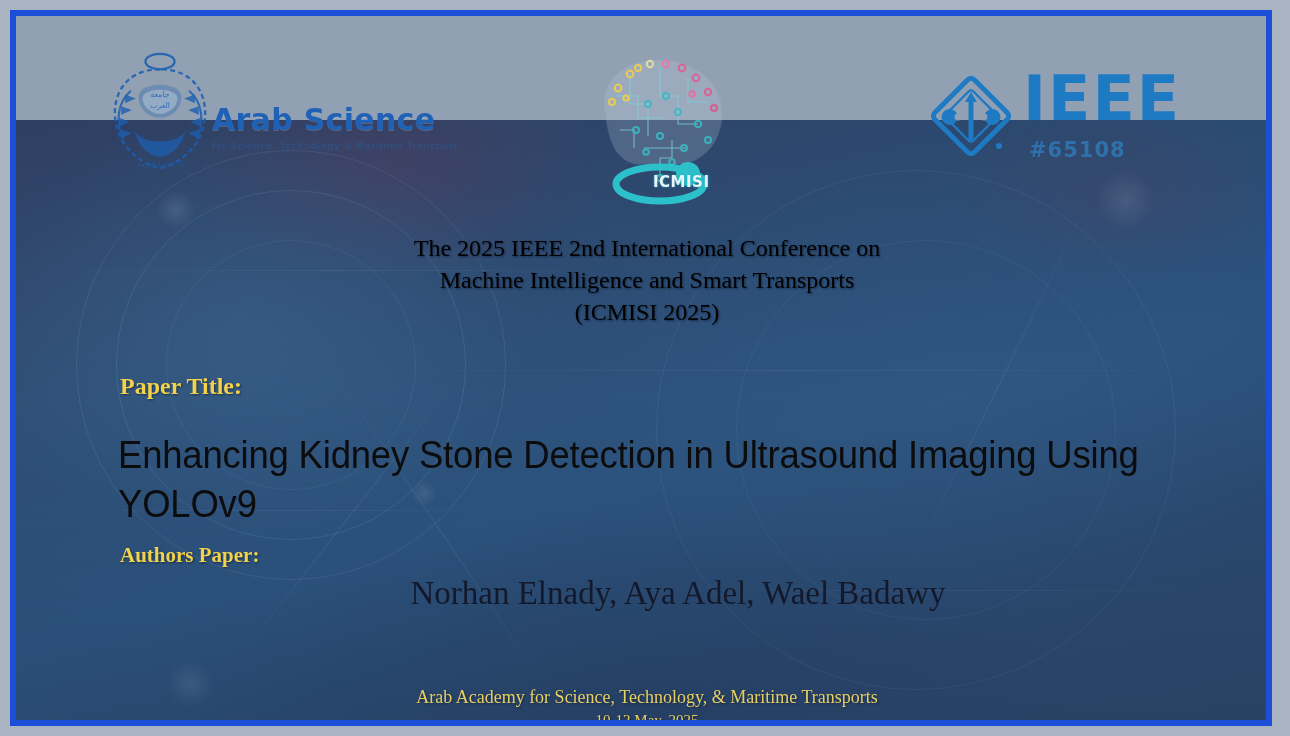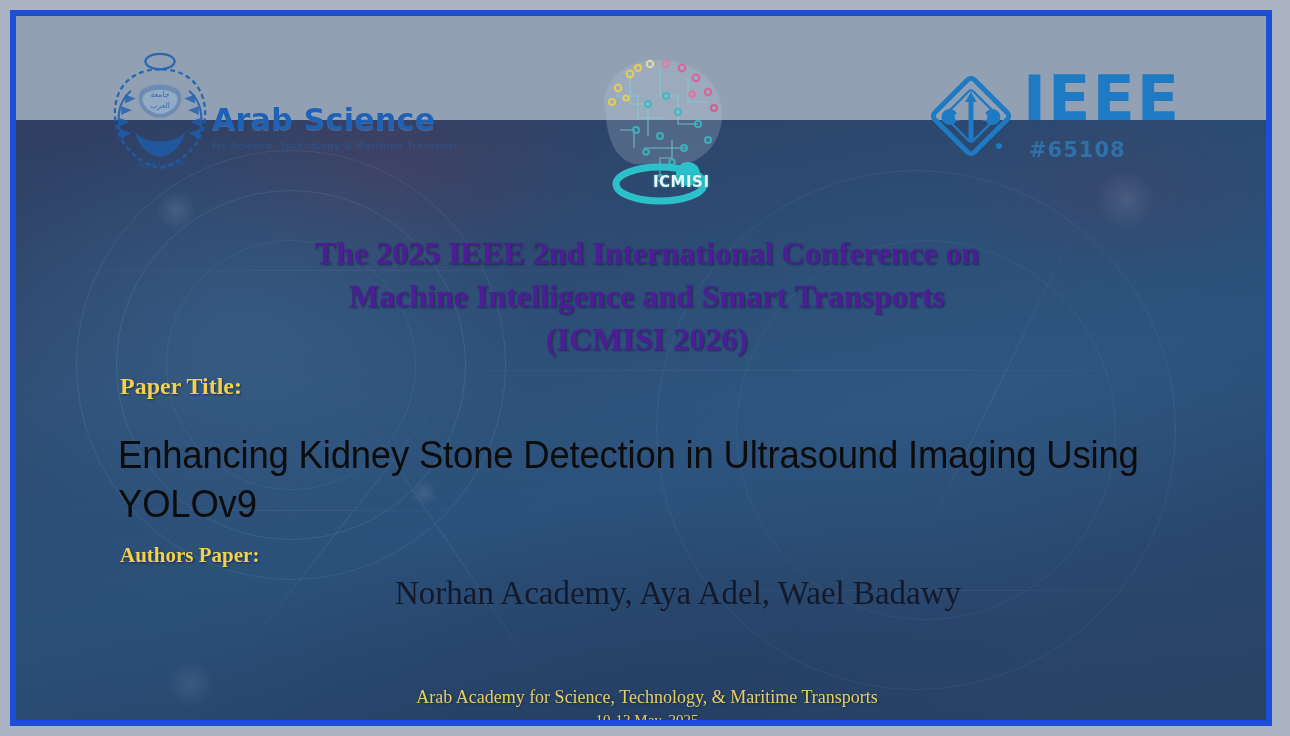--- a/index.html
+++ b/index.html
@@ -141,22 +141,22 @@
     color:#2e7fbf; opacity:0.75; letter-spacing:1px;
   }
 
   
   .content { position:absolute; left:0; top:0; width:100%; height:100%; z-index:6; }
 
   .conf-title {
     position:absolute; left:0; top:216px; width:1262px;
     text-align:center;
     font-family:"Liberation Serif", serif;
-    font-weight:bold; font-size:32px; line-height:1.34;
-    color:#4c1d95;
+    font-weight:normal; font-size:24px; line-height:1.34;
+    color:#000000;
     text-shadow:1px 1px 2px rgba(10,20,40,0.55);
   }
   .conf-title div { white-space:nowrap; }
 
   .paper-label {
     position:absolute; left:104px; top:357px;
     font-family:"Liberation Serif", serif;
     font-weight:bold; font-size:24px;
     color:#f2d24a;
     text-shadow:1px 1px 2px rgba(10,20,40,0.55);
@@ -331,30 +331,30 @@
       <div class="ieee-text">IEEE</div>
       <div class="ieee-num">#65108</div>
     </div>
   </div>
 
   <div class="content">
 
     <div class="conf-title">
       <div>The 2025 IEEE 2nd International Conference on</div>
       <div>Machine Intelligence and Smart Transports</div>
-      <div>(ICMISI 2026)</div>
+      <div>(ICMISI 2025)</div>
     </div>
 
     <div class="paper-label">Paper Title:</div>
 
     <div class="paper-title">Enhancing Kidney Stone Detection in Ultrasound Imaging Using YOLOv9</div>
 
     <div class="authors-label">Authors Paper:</div>
 
-    <div class="authors-names">Norhan Academy, Aya Adel, Wael Badawy</div>
+    <div class="authors-names">Norhan Elnady, Aya Adel, Wael Badawy</div>
 
     <div class="footer">
       <div>Arab Academy for Science, Technology, &amp; Maritime Transports</div>
       <div class="date">10-12 May, 2025</div>
     </div>
 
   </div>
 </div>
 
 </body></html>

